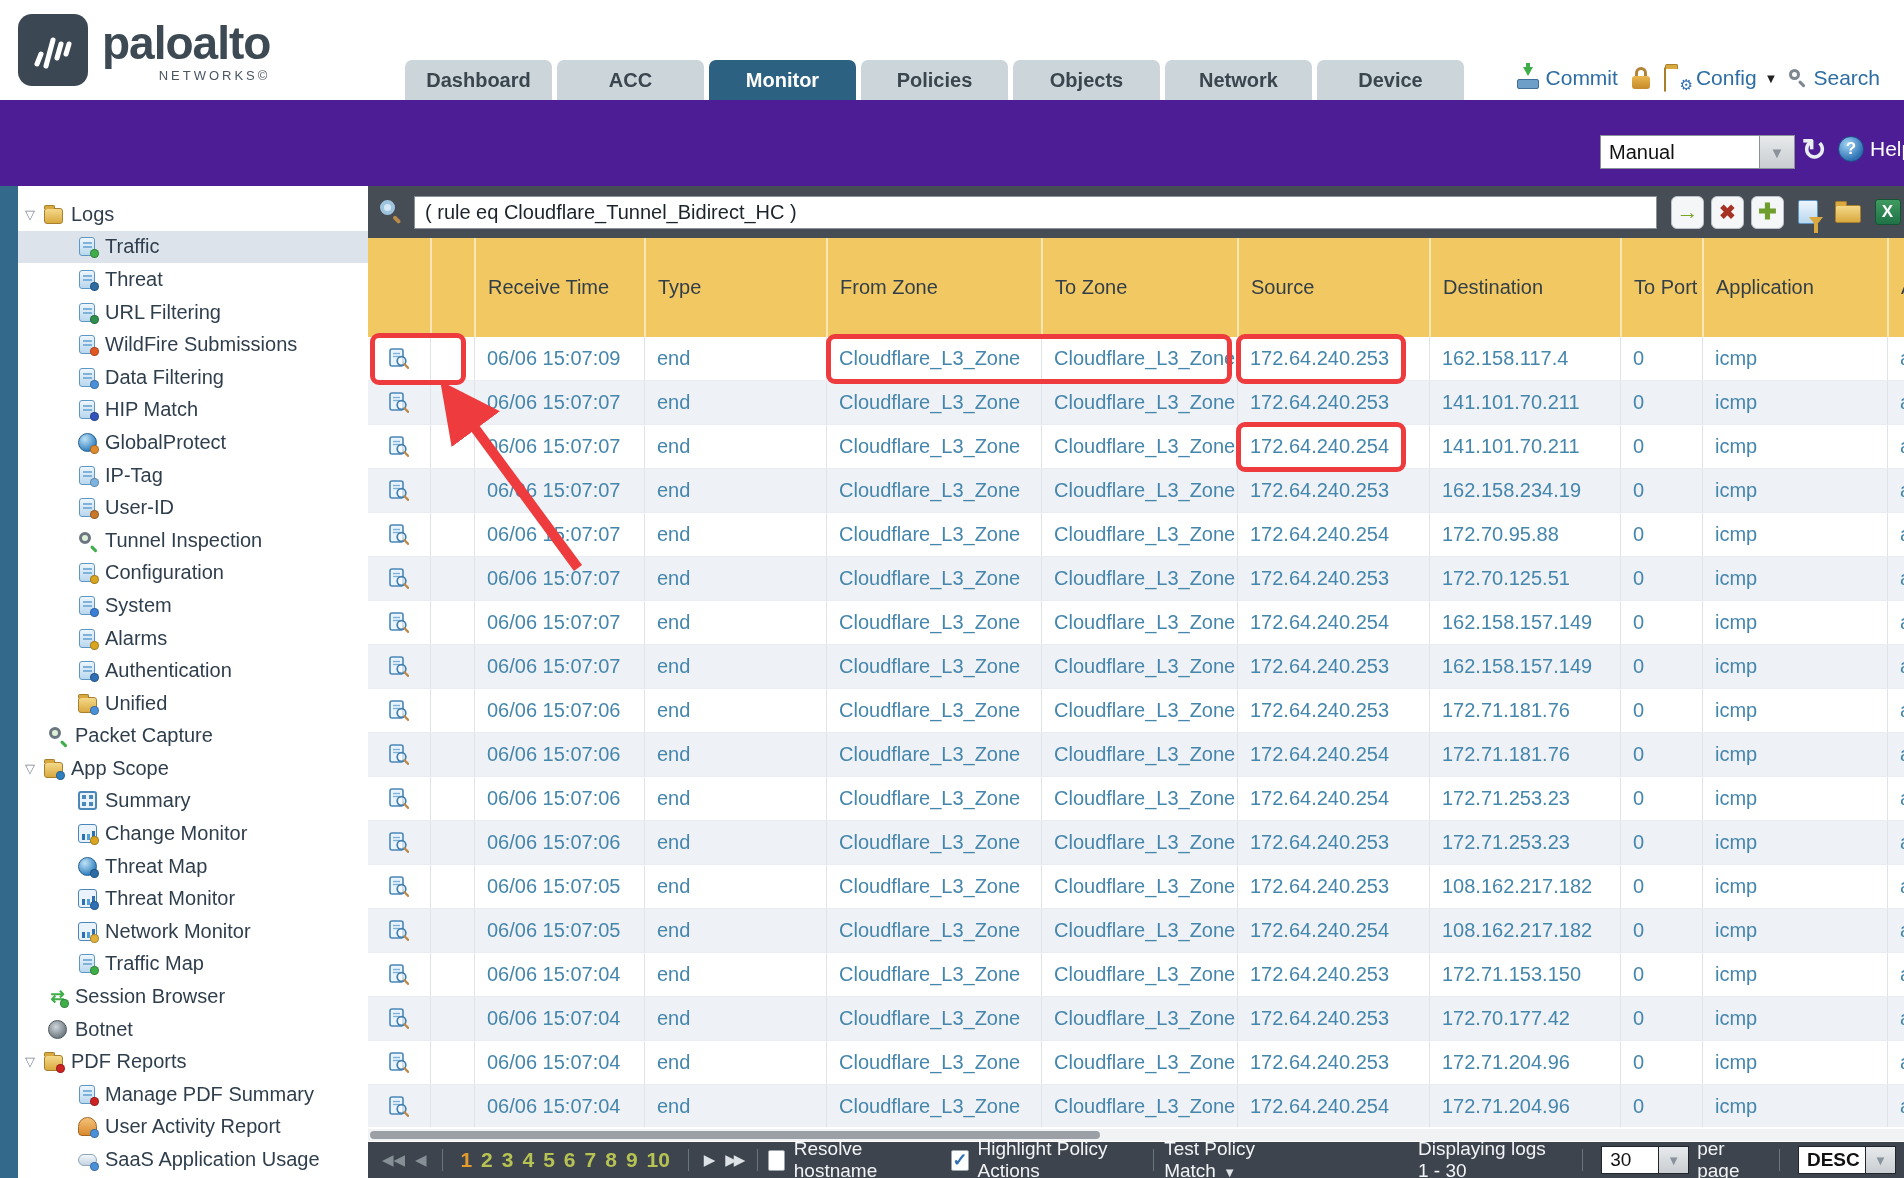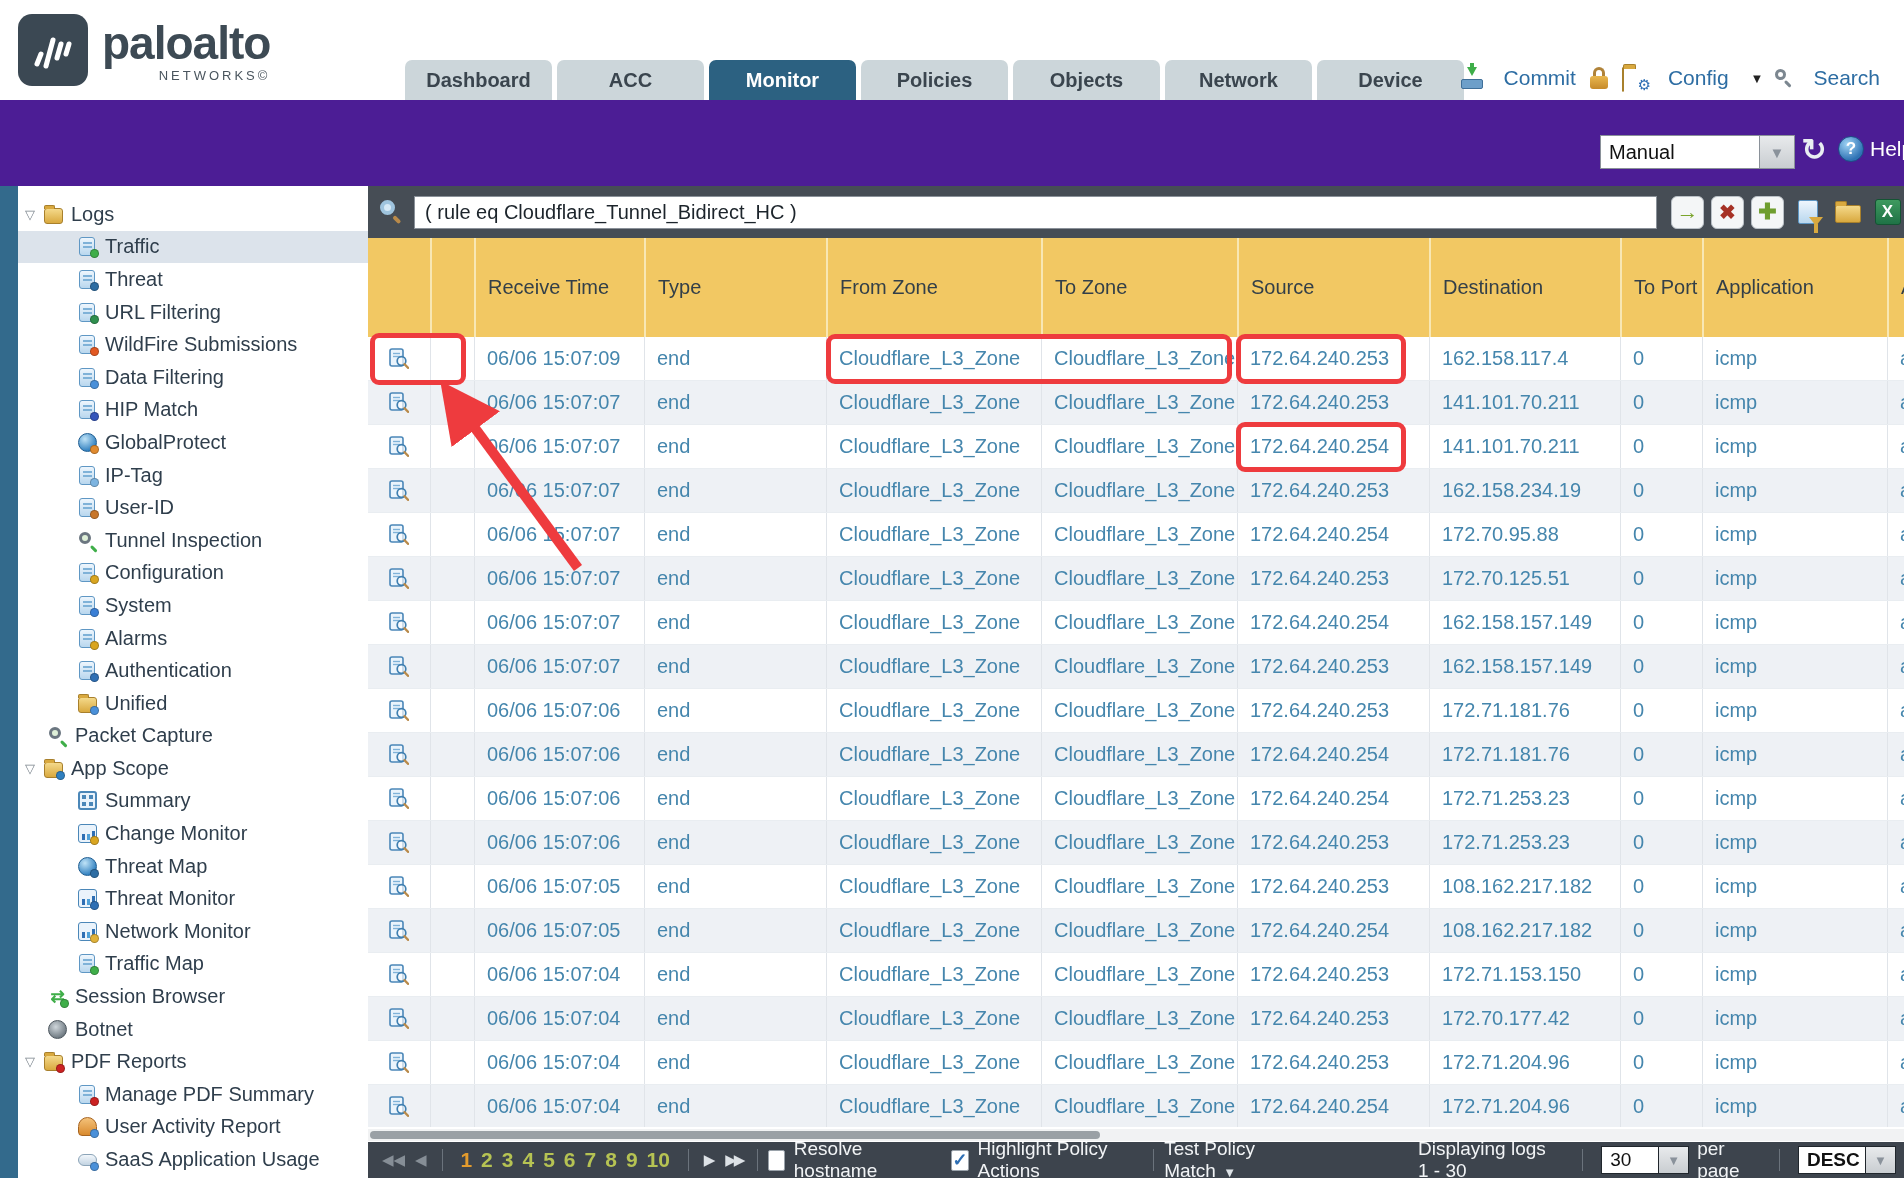--- a/index.html
+++ b/index.html
@@ -13,21 +13,21 @@
   .logoword { margin-left:14px; }
   .logoword .pa { font-size:46px; font-weight:bold; color:#3d4a54; letter-spacing:-1px; line-height:58px; }
   .logoword .nw { font-size:13px; color:#4a555e; letter-spacing:3px; text-align:right; margin-top:-4px; }
 
   .tabs { position:absolute; left:405px; top:60px; display:flex; gap:5px; }
   .tab { width:147px; height:40px; background:#ccd6da; color:#3a454e; font-size:20px; font-weight:bold;
          display:flex; align-items:center; justify-content:center; border-radius:7px 7px 0 0; cursor:default; }
   .tab.active { background:#2c6181; color:#ffffff; }
 
   .hdr-actions { position:absolute; right:24px; top:60px; height:36px; display:flex; align-items:center; gap:12px; font-size:21px; color:#2d6da3; }
-  .hact { display:flex; align-items:center; gap:20px; }
+  .hact { display:flex; align-items:center; gap:6px; }
   .ic-commit { width:24px; height:22px; position:relative; }
   .ic-commit .tray { position:absolute; left:1px; bottom:0; width:22px; height:10px; background:#6d9fc9; border:1px solid #3f6f99; border-radius:2px; }
   .ic-commit .arr { position:absolute; left:7px; top:0; width:0; height:0; border-left:5px solid transparent; border-right:5px solid transparent; border-top:9px solid #3fae49; }
   .ic-commit .stem { position:absolute; left:10px; top:-4px; width:4px; height:6px; background:#3fae49; }
   .ic-lock { width:18px; height:22px; position:relative; margin:0 2px; }
   .ic-lock .body { position:absolute; left:0; bottom:0; width:18px; height:13px; background:linear-gradient(#e9b74f,#c68a2a); border-radius:3px; }
   .ic-lock .shank { position:absolute; left:3px; top:0; width:12px; height:10px; border:3px solid #b08339; border-bottom:none; border-radius:7px 7px 0 0; }
   .ic-folderkey { width:26px; height:21px; position:relative; }
   .fold { position:relative; width:26px; height:18px; background:linear-gradient(#f4d98a,#d9a93f); border:1px solid #a8802c; border-radius:2px; margin-top:3px; }
   .fold::before { content:""; position:absolute; left:0; top:-4px; width:11px; height:4px; background:#d9a93f; border:1px solid #a8802c; border-bottom:none; border-radius:2px 2px 0 0; }

